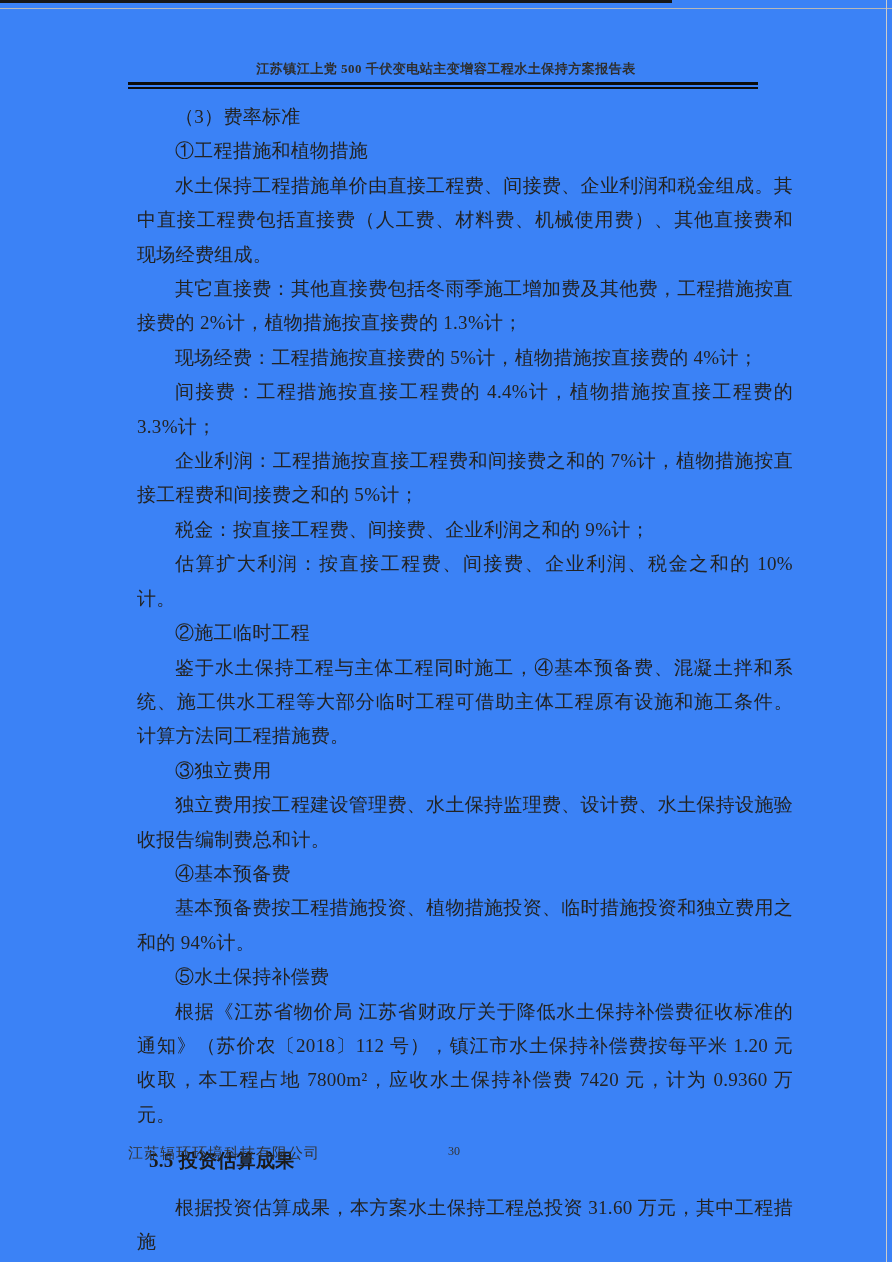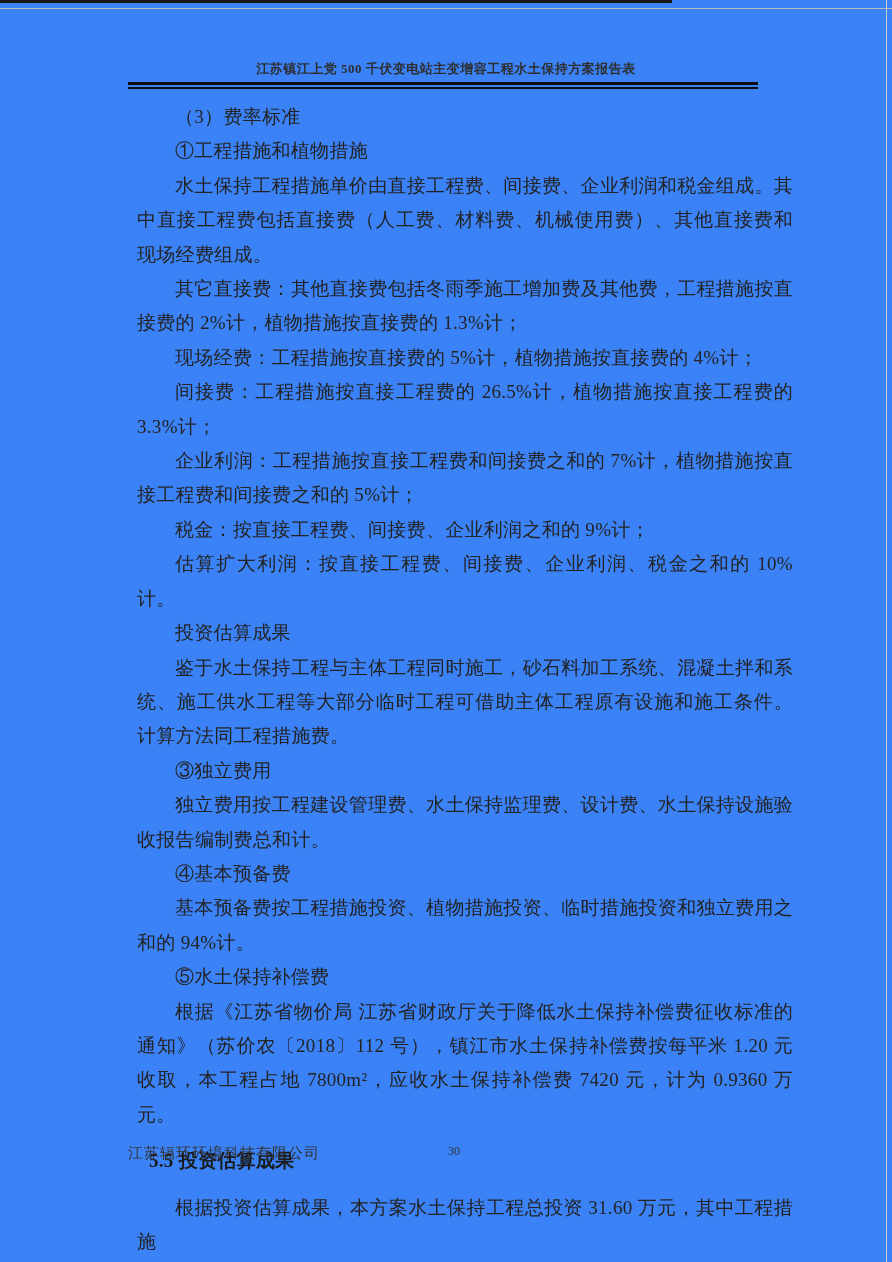--- a/index.html
+++ b/index.html
@@ -104,26 +104,26 @@
 
   <div class="doc-header">江苏镇江上党 500 千伏变电站主变增容工程水土保持方案报告表</div>
   <div class="header-rule"></div>
 
   <div class="doc-body">
     <p class="sub">（3）费率标准</p>
     <p class="sub">①工程措施和植物措施</p>
     <p class="para">水土保持工程措施单价由直接工程费、间接费、企业利润和税金组成。其中直接工程费包括直接费（人工费、材料费、机械使用费）、其他直接费和现场经费组成。</p>
     <p class="para">其它直接费：其他直接费包括冬雨季施工增加费及其他费，工程措施按直接费的 2%计，植物措施按直接费的 1.3%计；</p>
     <p class="para">现场经费：工程措施按直接费的 5%计，植物措施按直接费的 4%计；</p>
-    <p class="para">间接费：工程措施按直接工程费的 26.5%计，植物措施按直接工程费的 3.3%计；</p>
+    <p class="para">间接费：工程措施按直接工程费的 4.4%计，植物措施按直接工程费的 3.3%计；</p>
     <p class="para">企业利润：工程措施按直接工程费和间接费之和的 7%计，植物措施按直接工程费和间接费之和的 5%计；</p>
     <p class="para">税金：按直接工程费、间接费、企业利润之和的 9%计；</p>
     <p class="para">估算扩大利润：按直接工程费、间接费、企业利润、税金之和的 10%计。</p>
-    <p class="sub">投资估算成果</p>
-    <p class="para">鉴于水土保持工程与主体工程同时施工，砂石料加工系统、混凝土拌和系统、施工供水工程等大部分临时工程可借助主体工程原有设施和施工条件。计算方法同工程措施费。</p>
+    <p class="sub">②施工临时工程</p>
+    <p class="para">鉴于水土保持工程与主体工程同时施工，④基本预备费、混凝土拌和系统、施工供水工程等大部分临时工程可借助主体工程原有设施和施工条件。计算方法同工程措施费。</p>
     <p class="sub">③独立费用</p>
     <p class="para">独立费用按工程建设管理费、水土保持监理费、设计费、水土保持设施验收报告编制费总和计。</p>
     <p class="sub">④基本预备费</p>
     <p class="para">基本预备费按工程措施投资、植物措施投资、临时措施投资和独立费用之和的 94%计。</p>
     <p class="sub">⑤水土保持补偿费</p>
     <p class="para">根据《江苏省物价局 江苏省财政厅关于降低水土保持补偿费征收标准的通知》（苏价农〔2018〕112 号），镇江市水土保持补偿费按每平米 1.20 元收取，本工程占地 7800m²，应收水土保持补偿费 7420 元，计为 0.9360 万元。</p>
     <p class="heading">5.5 投资估算成果</p>
     <p class="para">根据投资估算成果，本方案水土保持工程总投资 31.60 万元，其中工程措施</p>
   </div>
 

